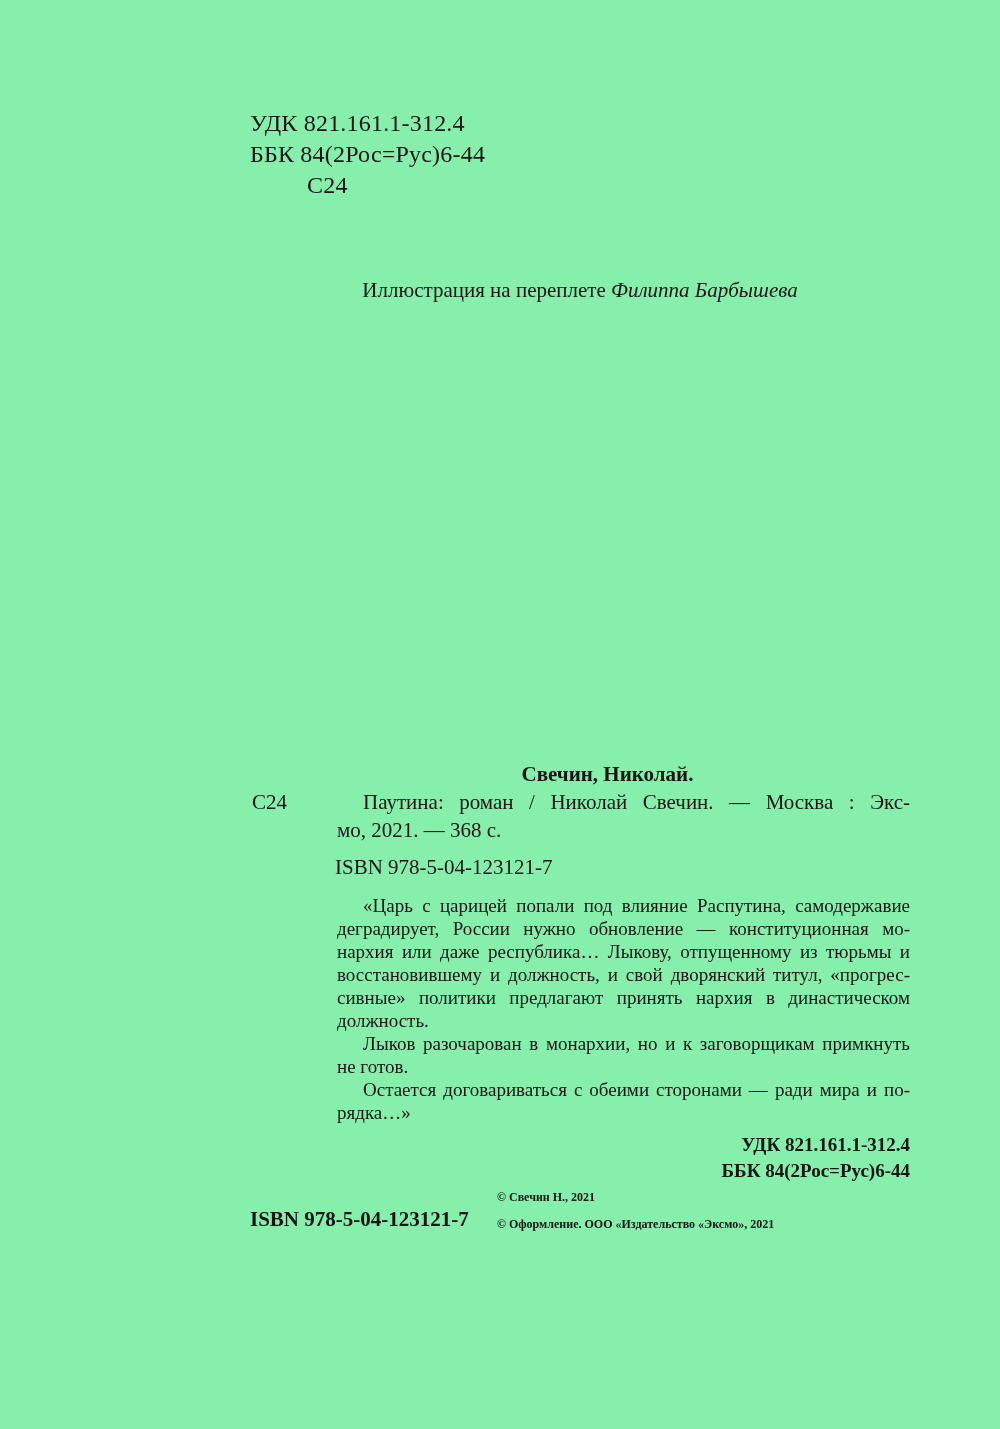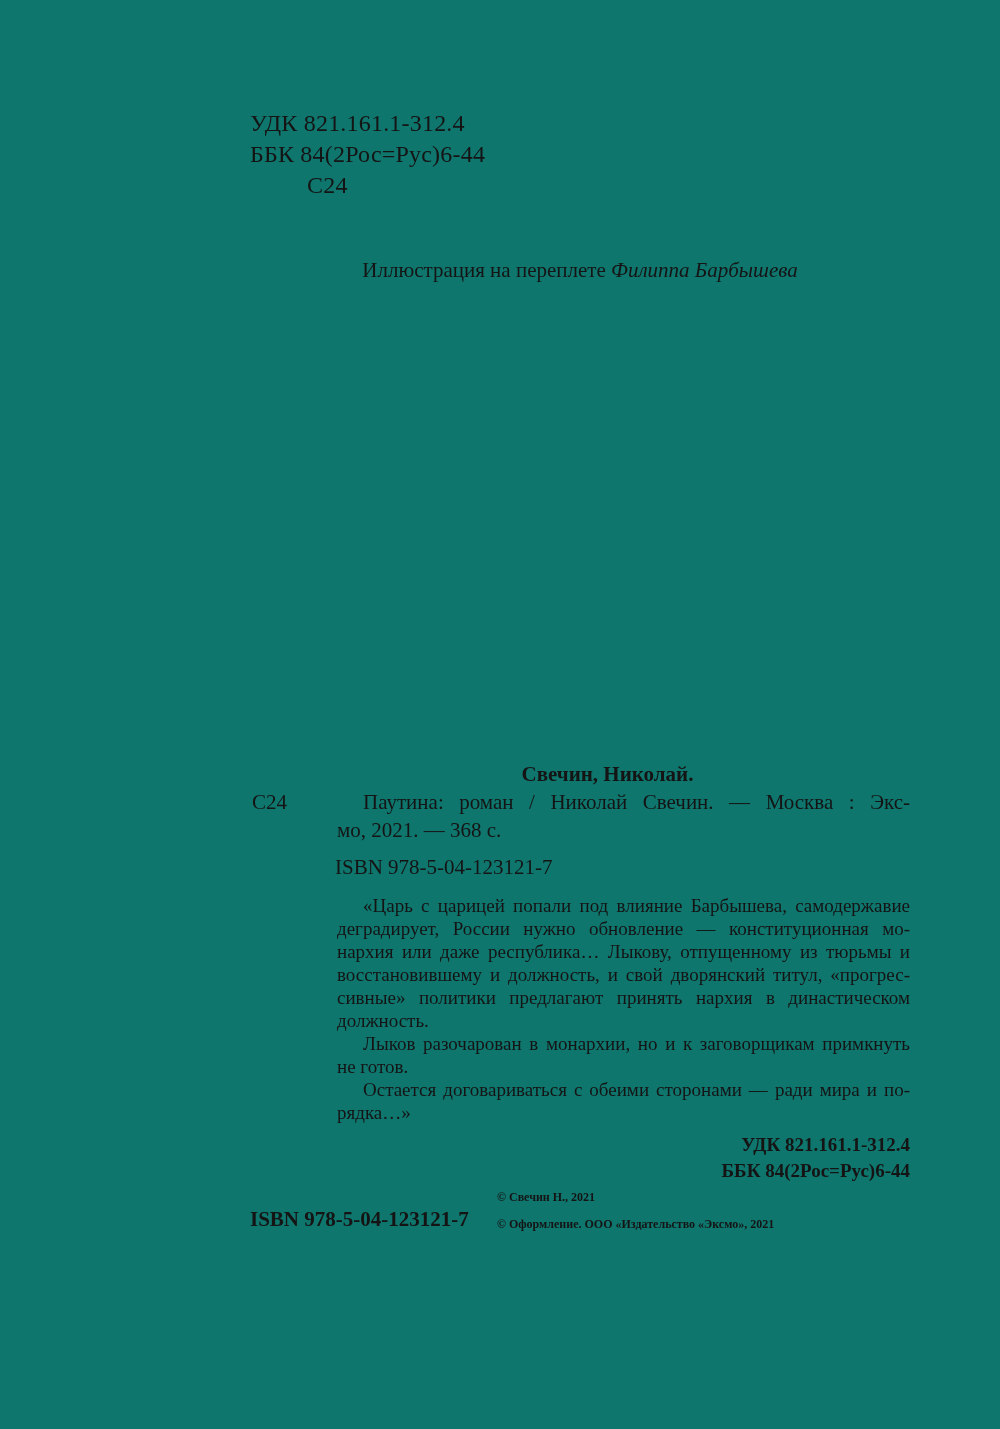--- a/index.html
+++ b/index.html
@@ -1,41 +1,41 @@
 <!DOCTYPE html>
 <html><head>
 <meta charset="utf-8">
 <style>
   html, body { margin: 0; padding: 0; background: #e8e8e8; }
   .page {
     position: relative;
     width: 1000px;
     height: 1429px;
-    background: #0f766e;
+    background: #86efac;
     font-family: "Liberation Serif", "DejaVu Serif", serif;
     color: #141414;
     overflow: hidden;
   }
 
   
   .top-block {
     position: absolute;
     left: 250px;
     top: 108px;
     font-size: 24px;
     line-height: 31px;
     letter-spacing: 0.2px;
   }
   .code-indent { margin-left: 57px; }
 
   
   .illustration {
     position: absolute;
     left: 250px;
-    top: 258px;
+    top: 278px;
     width: 660px;
     text-align: center;
     font-size: 21px;
   }
   .illustration em { font-style: italic; }
 
   
   .catalog {
     position: absolute;
     left: 305px;
@@ -106,21 +106,21 @@
     <div class="cat-code">С24</div>
     <div class="cat-author">Свечин, Николай.</div>
     <div class="cat-entry">
         <div class="line first">Паутина: роман / Николай Свечин. — Москва : Экс-</div>
         <div class="line last">мо, 2021. — 368 с.</div>
       </div>
     <div class="cat-isbn">ISBN 978-5-04-123121-7</div>
 
     <div class="annotation">
       <div class="ann-p">
-          <div class="line first">«Царь с царицей попали под влияние Барбышева, самодержавие</div>
+          <div class="line first">«Царь с царицей попали под влияние Распутина, самодержавие</div>
           <div class="line">деградирует, России нужно обновление — конституционная мо-</div>
           <div class="line">нархия или даже республика… Лыкову, отпущенному из тюрьмы и</div>
           <div class="line">восстановившему и должность, и свой дворянский титул, «прогрес-</div>
           <div class="line">сивные» политики предлагают принять нархия в династическом</div>
           <div class="line last">должность.</div>
         </div>
       <div class="ann-p">
           <div class="line first">Лыков разочарован в монархии, но и к заговорщикам примкнуть</div>
           <div class="line last">не готов.</div>
         </div>

